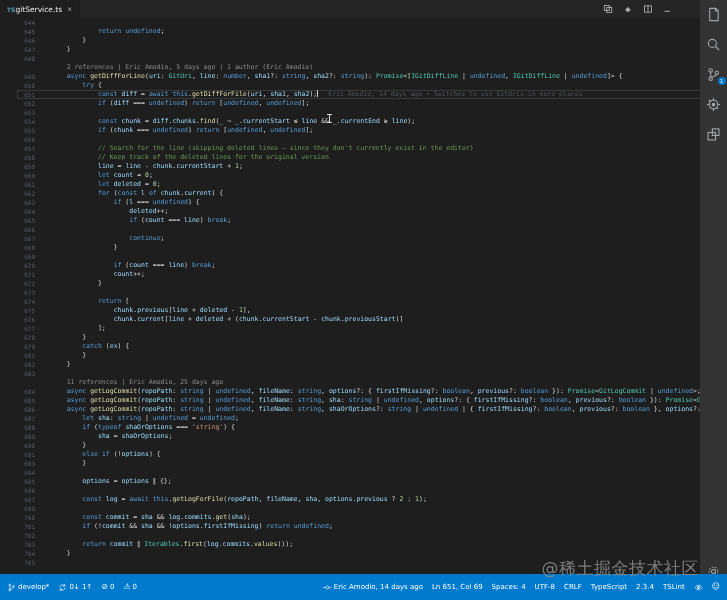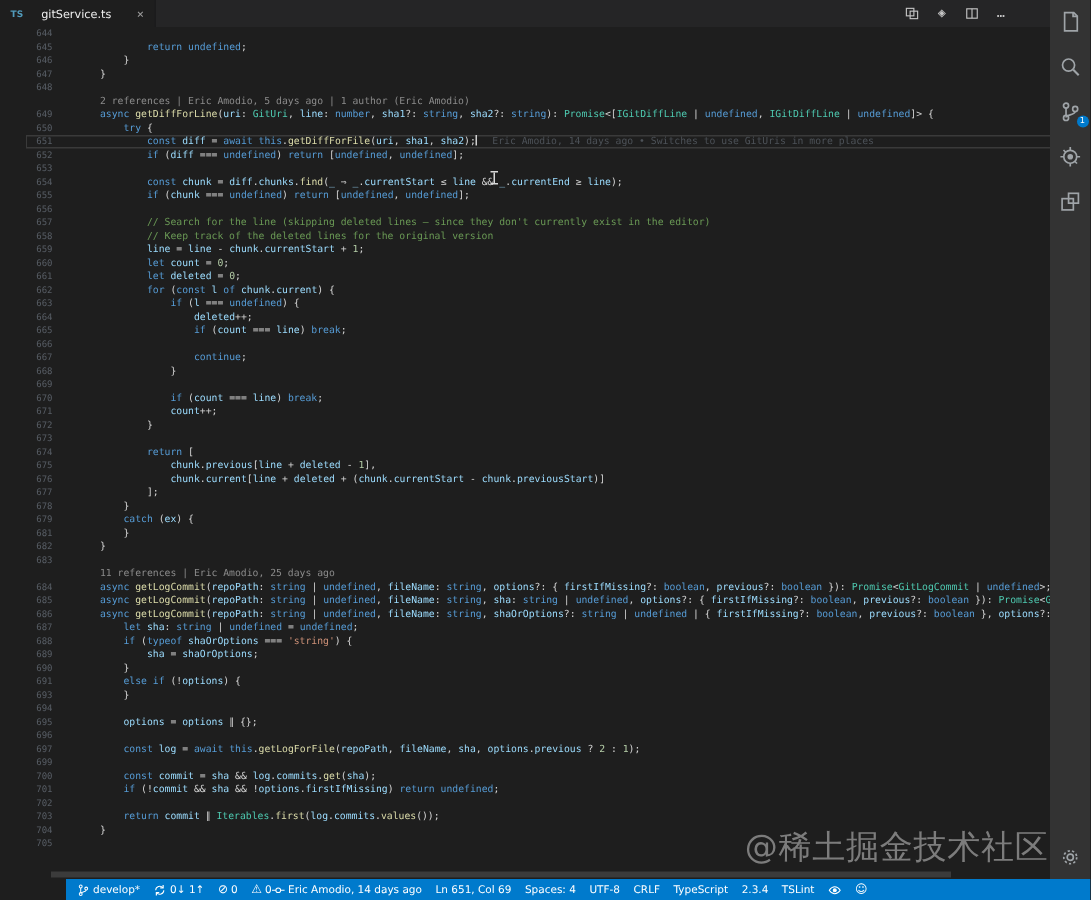--- a/index.html
+++ b/index.html
@@ -2,21 +2,21 @@
 <html style="--c-accent: #007acc; --c-keyword: #569cd6; --c-type: #4ec9b0; --c-function: #dcdcaa; --c-variable: #9cdcfe; --c-punct: #d4d4d4; --c-number: #b5cea8; --c-string: #ce9178; --c-comment: #6a9955;"><head>
 <meta charset="utf-8">
 <style>
   html,body{margin:0;padding:0;background:#1e1e1e;}
   body{width:727px;height:600px;overflow:hidden;position:relative;
        font-family:"DejaVu Sans Mono",monospace;-webkit-font-smoothing:antialiased;}
   .window{position:absolute;inset:0;}
 
   
   .tabbar{position:absolute;top:0;left:0;width:700px;height:18px;background:#252526;display:flex;align-items:stretch;}
-  .tab{display:flex;align-items:center;gap:12px;padding:0 7px;background:#1e1e1e;border-right:1px solid #1b1b1c;}
+  .tab{display:flex;align-items:center;gap:0;padding:0 7px;background:#1e1e1e;border-right:1px solid #1b1b1c;}
   .tabicon{color:#519aba;font-size:6px;font-weight:bold;font-family:"DejaVu Sans",sans-serif;}
   .tablabel{color:#eeeeee;font-size:7.5px;font-family:"DejaVu Sans",sans-serif;}
   .tabclose{color:#9a9a9a;font-size:8px;margin-left:5px;cursor:pointer;}
   .tabactions{position:absolute;right:30px;top:0;height:18px;display:flex;align-items:center;gap:12px;}
   .tabactions .act{color:#c5c5c5;font-size:9px;line-height:1;}
   .tabactions .ic svg{width:10px;height:10px;display:block;}
 
   
   .editor{position:absolute;top:18px;left:0;width:700px;bottom:14px;overflow:hidden;background:#1e1e1e;padding-left:17px;}
   .row{display:flex;height:9px;line-height:9px;font-size:6.5px;white-space:pre;}
@@ -39,37 +39,37 @@
   .ibeam{position:absolute;left:327px;top:96px;width:5px;height:9px;z-index:5;}
   .ibeam::before,.ibeam::after{content:'';display:block;width:5px;height:1px;background:#d8d8d8;}
   .ibeam .v{width:1px;height:7px;margin:0 auto;background:#d8d8d8;}
 
   
   .hscroll{position:absolute;left:34px;bottom:1px;width:600px;height:4px;background:rgba(121,121,121,0.32);}
   .vscroll{position:absolute;right:0;top:0;width:8px;bottom:0;}
   .vscroll .thumb{position:absolute;top:58%;height:38px;left:1px;right:1px;background:rgba(121,121,121,0.18);}
 
   .watermark{position:absolute;right:18px;bottom:6px;font-family:"DejaVu Sans",sans-serif;
-             font-size:22px;color:#8d8d8d;opacity:0.85;letter-spacing:0.5px;z-index:4;}
+             font-size:17px;color:#8d8d8d;opacity:0.85;letter-spacing:0.5px;z-index:4;}
 
   
   .activitybar{position:absolute;top:0;right:0;width:27px;bottom:14px;background:#333333;
                display:flex;flex-direction:column;align-items:center;padding-top:5px;gap:12px;}
   .abitem{position:relative;width:18px;height:18px;display:flex;align-items:center;justify-content:center;cursor:pointer;}
   .abitem .ic svg{width:15px;height:15px;display:block;}
   .abitem .ic{color:#9fa4a8;font-size:13px;line-height:1;}
   .badge{position:absolute;right:-3px;bottom:-2px;background:var(--c-accent,#007acc);color:#fff;
          font-family:"DejaVu Sans",sans-serif;font-size:5.5px;line-height:8px;min-width:8px;height:8px;
          border-radius:5px;text-align:center;}
   .abbottom{margin-top:auto;margin-bottom:6px;display:flex;flex-direction:column;gap:10px;}
 
   
-  .statusbar{position:absolute;left:0;right:0;bottom:0;height:14px;background:var(--c-accent,#007acc);
-             display:flex;justify-content:flex-start;align-items:center;padding:0 7px;
-             font-family:"DejaVu Sans",sans-serif;font-size:7px;color:#ffffff;margin-left:44px;}
+  .statusbar{position:absolute;left:0;right:0;bottom:0;height:26px;background:var(--c-accent,#007acc);
+             display:flex;justify-content:space-between;align-items:center;padding:0 7px;
+             font-family:"DejaVu Sans",sans-serif;font-size:7px;color:#ffffff;}
   .sbgroup{display:flex;align-items:center;gap:9px;}
   .sbitem{display:flex;align-items:center;gap:2px;cursor:pointer;white-space:nowrap;}
   .sbitem .ic svg{width:9px;height:9px;display:block;}
   .sbitem .ic{font-size:8px;line-height:1;}
 </style>
 </head>
 <body>
 
 <div class="window">
 

